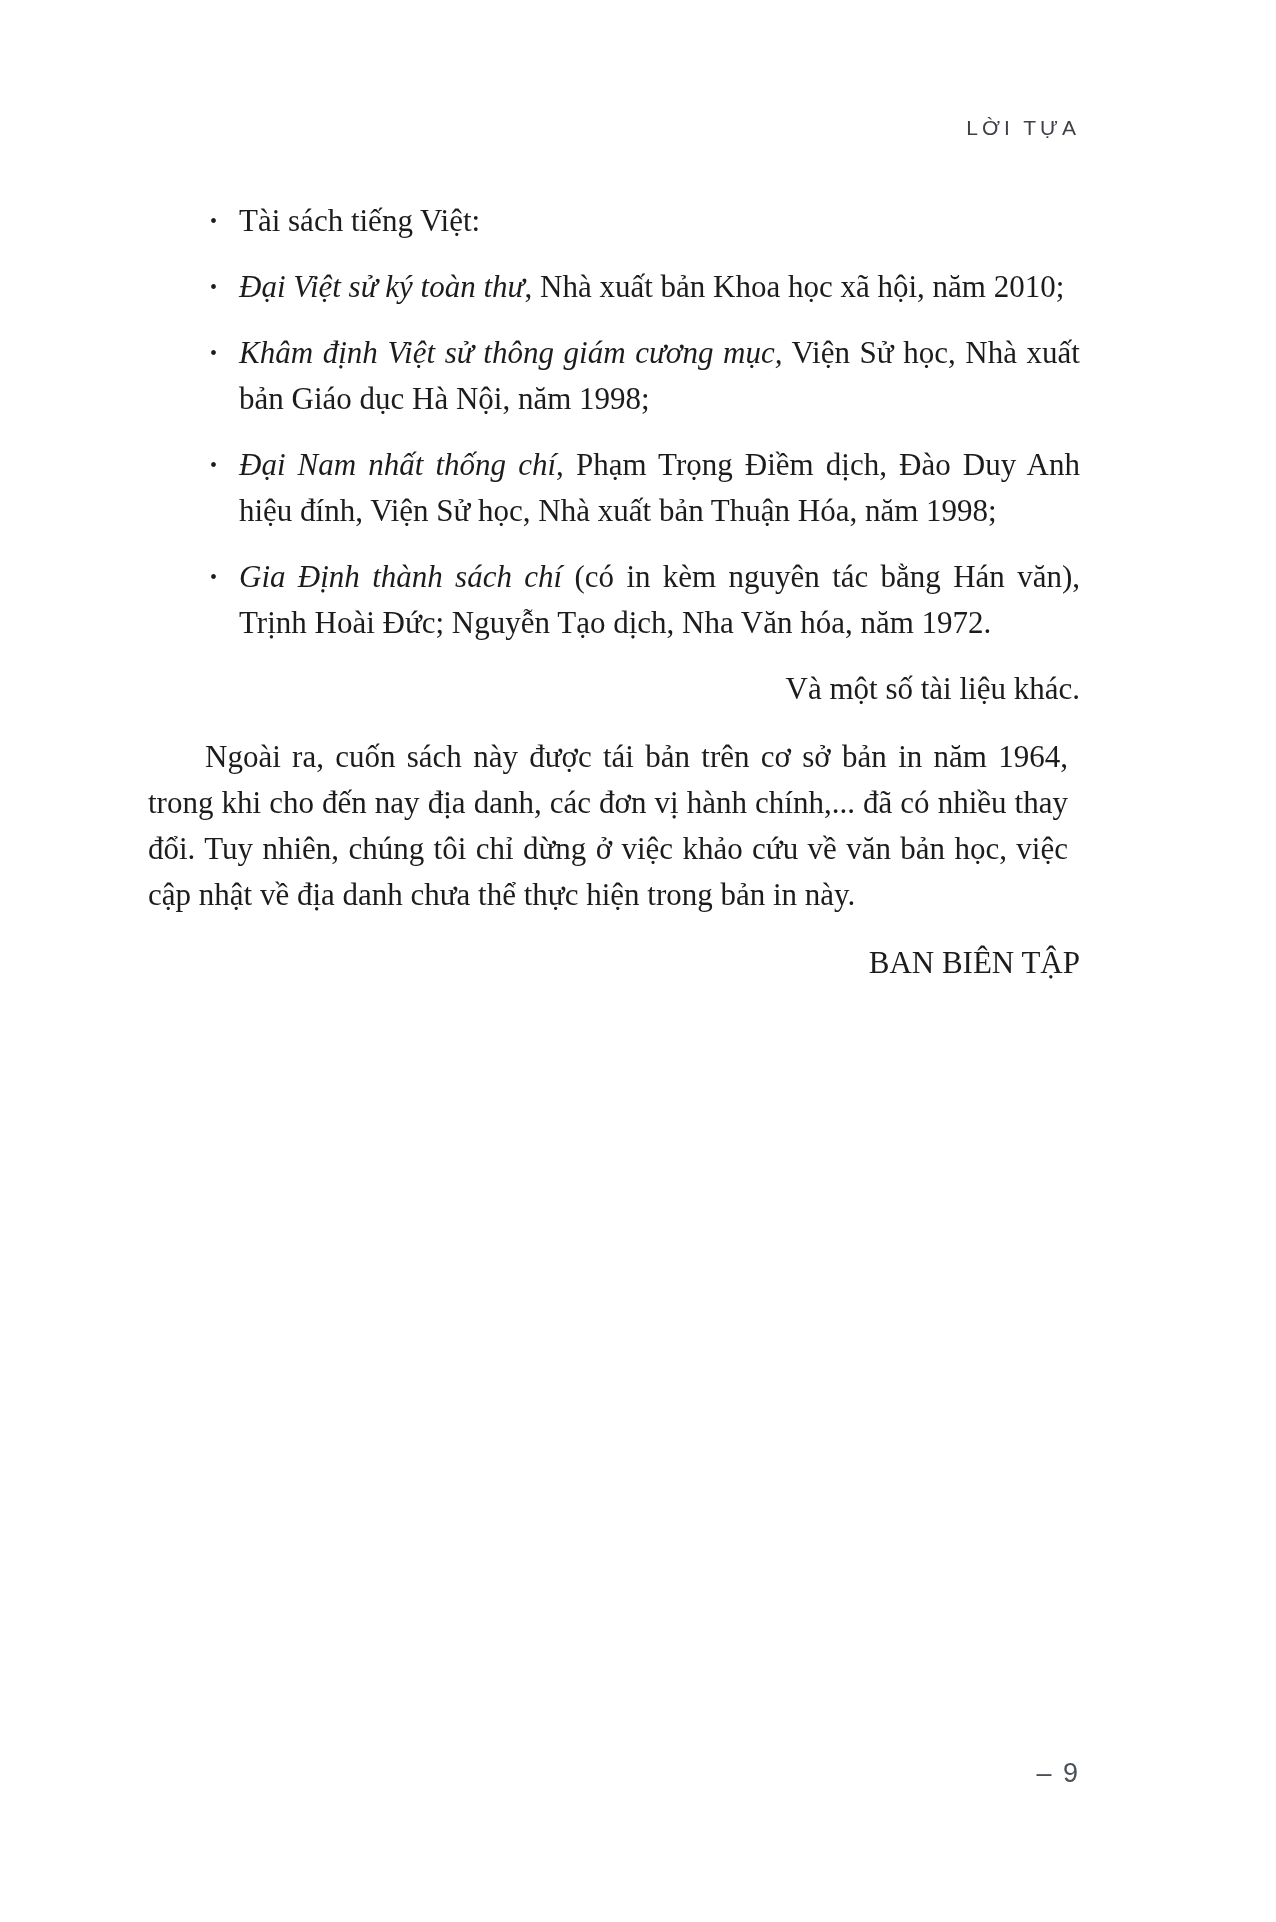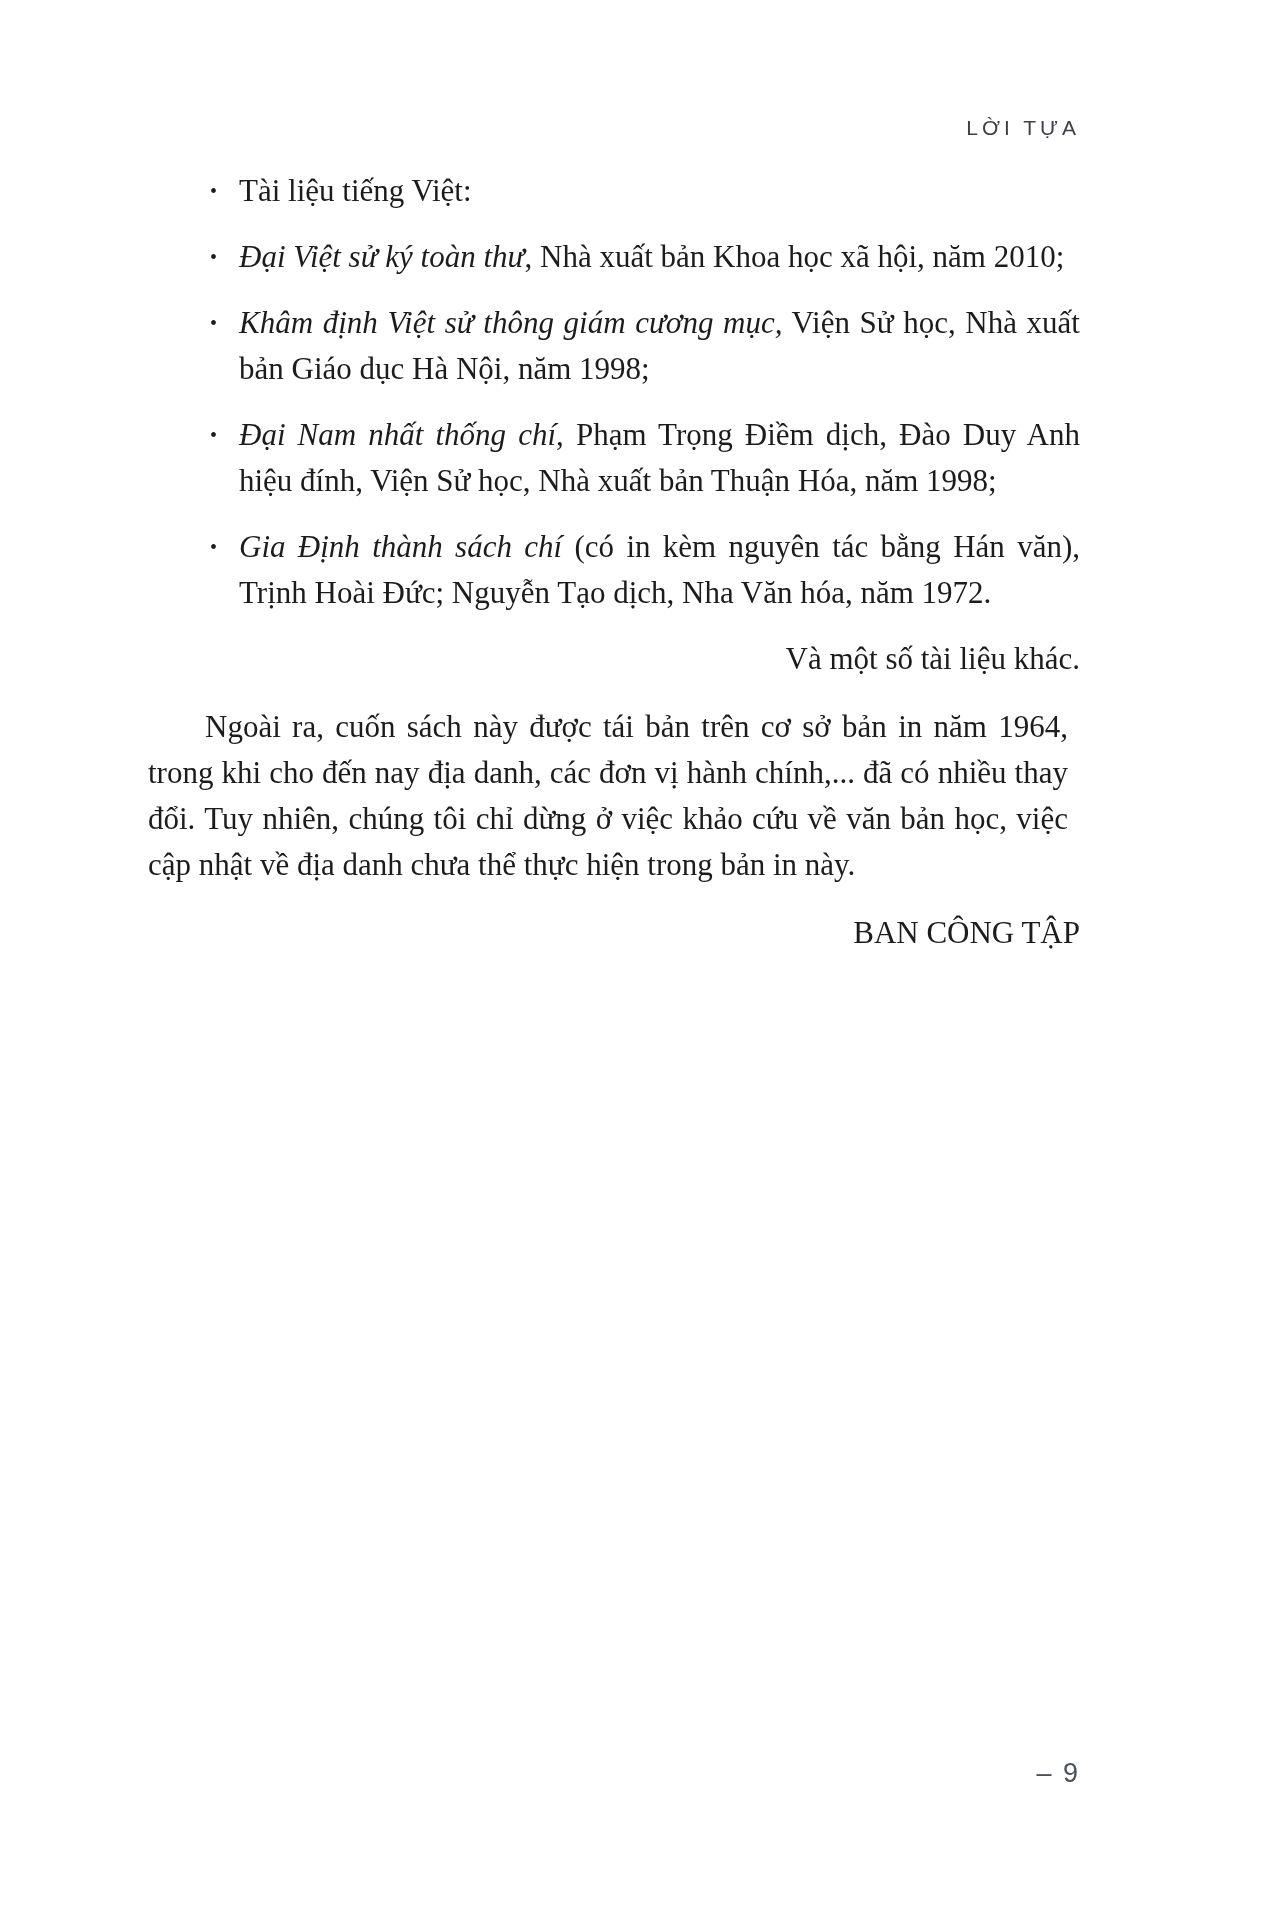--- a/index.html
+++ b/index.html
@@ -18,21 +18,21 @@
     left: 148px;
     top: 116px;
     width: 932px;
   }
   .running-header {
     font-family: "Liberation Sans", sans-serif;
     font-size: 21px;
     letter-spacing: 4px;
     color: #3d4248;
     text-align: right;
-    margin-bottom: 28px;
+    margin-bottom: 58px;
   }
   ul.bib-list {
     list-style: none;
     font-size: 31px;
     line-height: 46px;
   }
   ul.bib-list li {
     display: flex;
     padding-left: 62px;
     margin-bottom: 20px;
@@ -83,21 +83,21 @@
 </head>
 <body>
 
 <div class="content">
 
   <div class="running-header">LỜI TỰA</div>
 
   <ul class="bib-list">
     <li>
       <span class="bullet">•</span>
-      <span class="item-body">Tài liệu tiếng Việt:</span>
+      <span class="item-body">Tài sách tiếng Việt:</span>
     </li>
     <li>
       <span class="bullet">•</span>
       <span class="item-body"><span class="book-title">Đại Việt sử ký toàn thư</span><span>, Nhà xuất bản Khoa học xã hội, năm 2010;</span></span>
     </li>
     <li>
       <span class="bullet">•</span>
       <span class="item-body"><span class="book-title">Khâm định Việt sử thông giám cương mục,</span><span> Viện Sử học, Nhà xuất bản Giáo dục Hà Nội, năm 1998;</span></span>
     </li>
     <li>
@@ -109,18 +109,18 @@
       <span class="item-body"><span class="book-title">Gia Định thành sách chí</span><span> (có in kèm nguyên tác bằng Hán văn), Trịnh Hoài Đức; Nguyễn Tạo dịch, Nha Văn hóa, năm 1972.</span></span>
     </li>
   </ul>
 
   <div class="closing-line">Và một số tài liệu khác.</div>
 
   <p class="body-para">Ngoài ra, cuốn sách này được tái bản trên cơ sở bản in năm 1964, trong khi cho đến nay địa danh, các đơn vị hành chính,... đã có nhiều thay đổi. Tuy nhiên, chúng tôi chỉ dừng ở việc khảo cứu về văn bản học, việc cập nhật về địa danh chưa thể thực hiện trong bản in này.</p>
 
 
   <div class="signature">
-    <div>BAN CÔNG TẬP</div>
+    <div>BAN BIÊN TẬP</div>
   </div>
 
 </div>
 
 <div class="page-number">– 9</div>
 
 </body></html>

